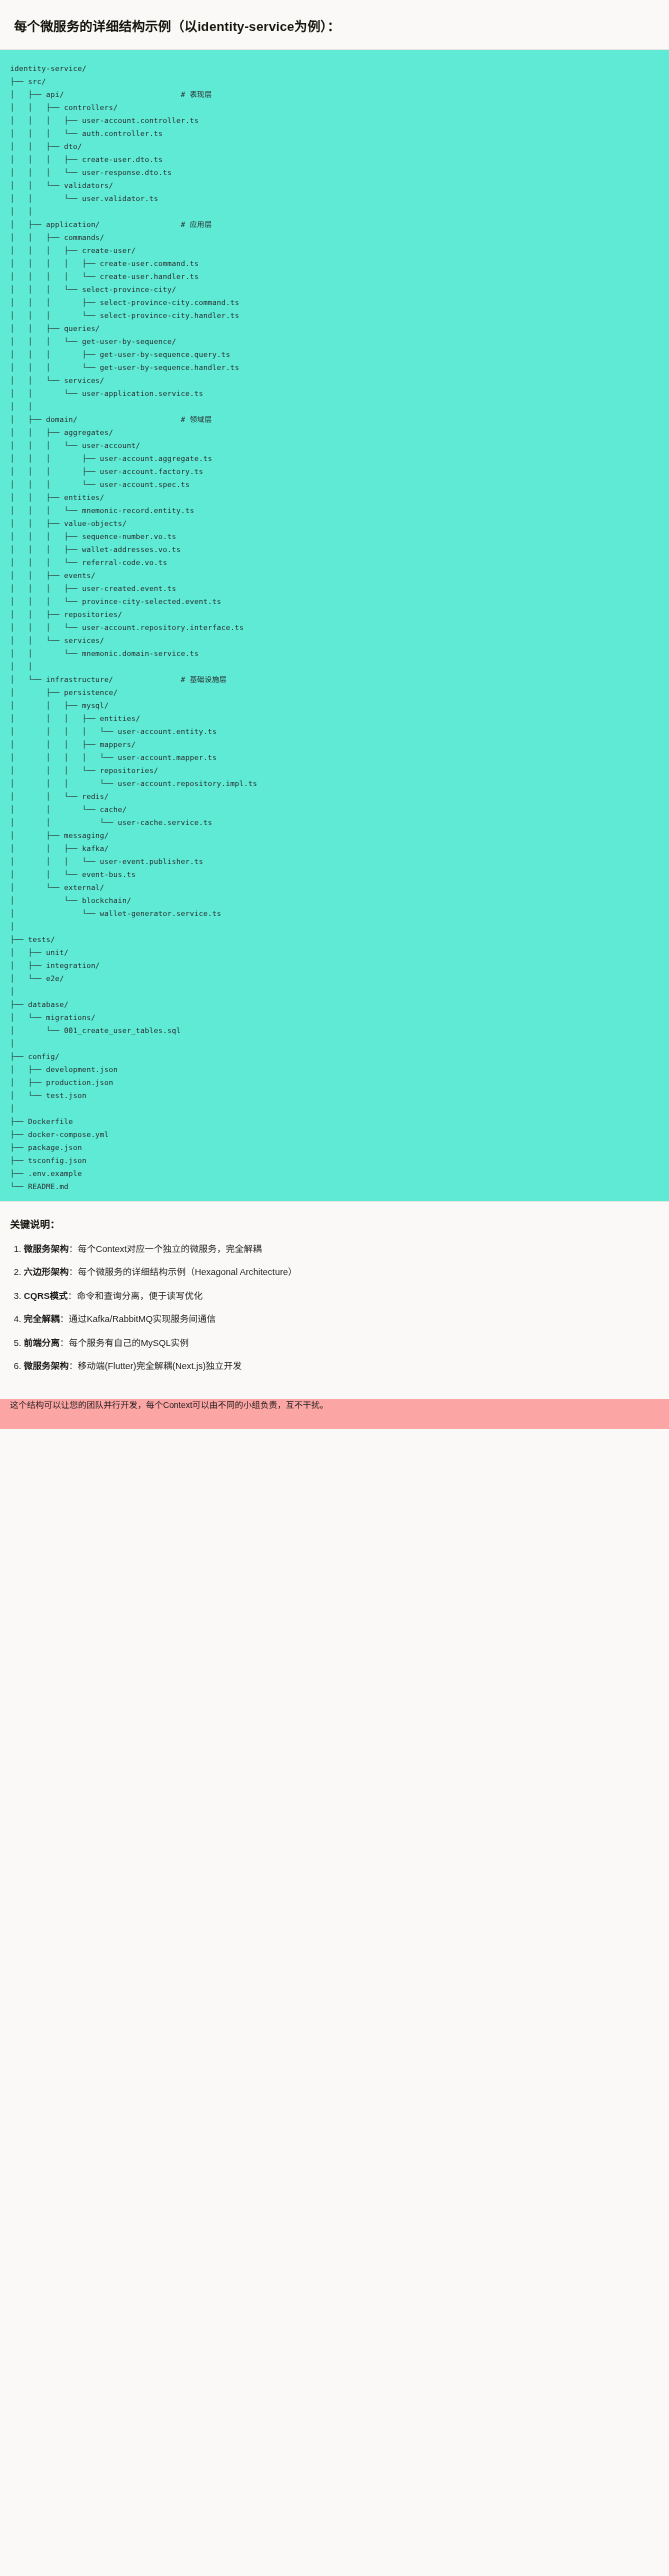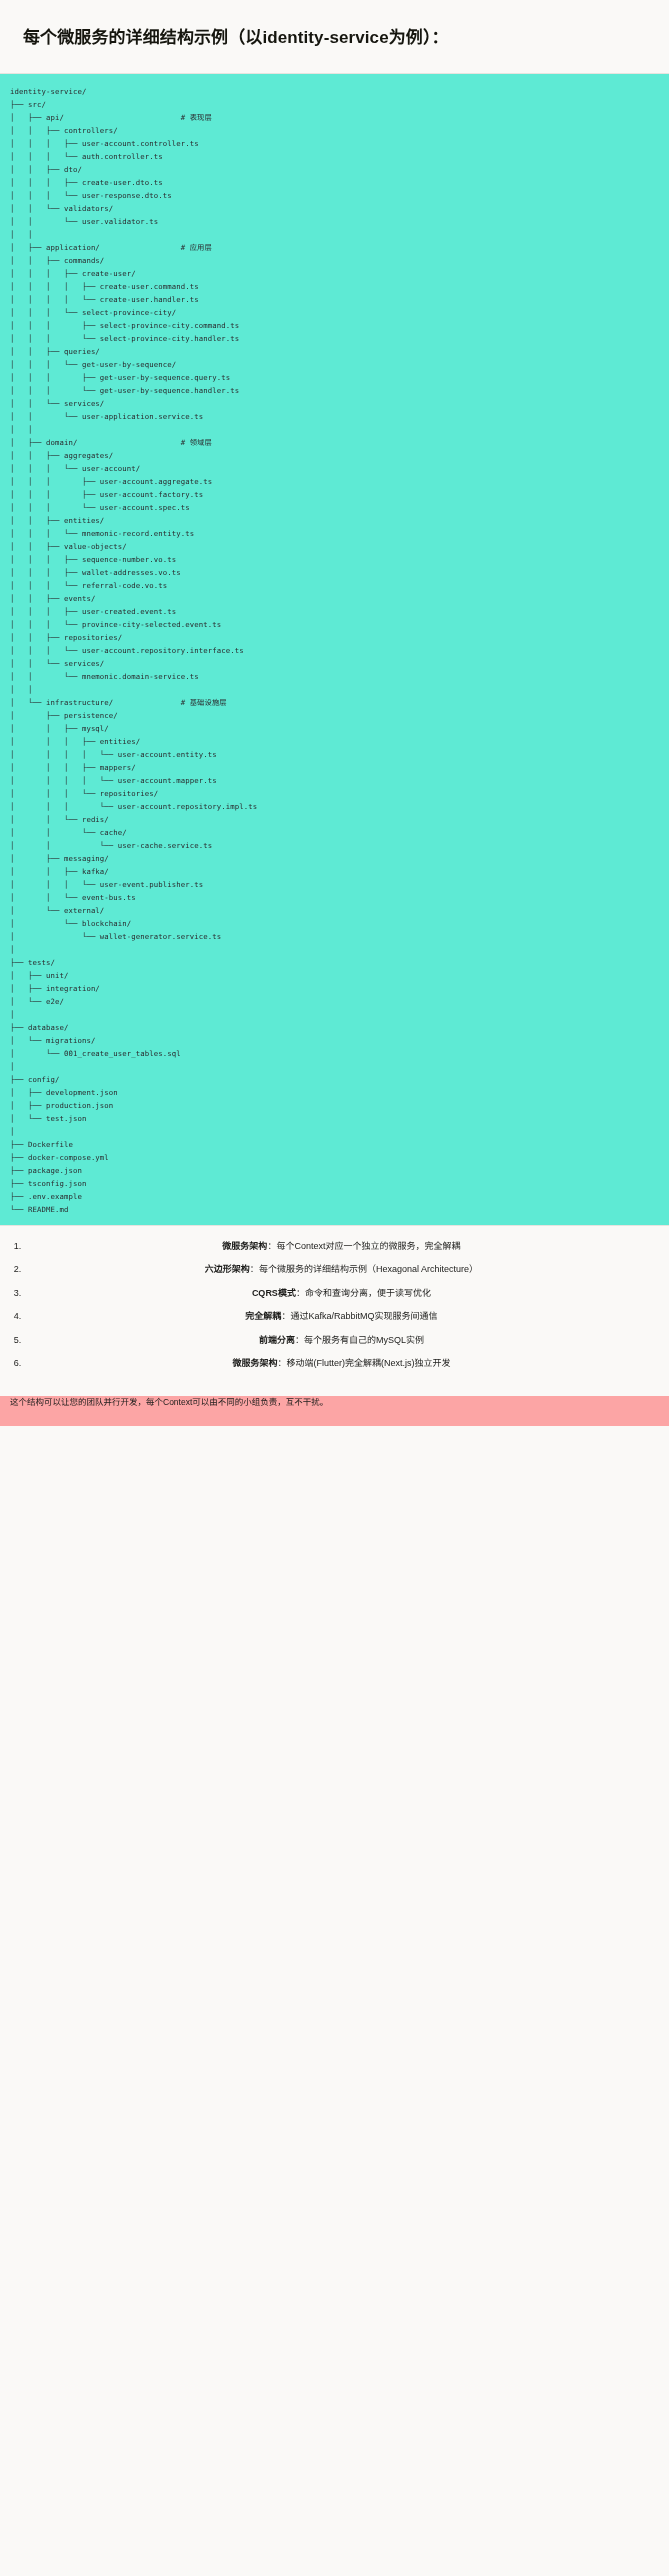--- a/index.html
+++ b/index.html
@@ -17,22 +17,22 @@
     -webkit-font-smoothing: antialiased;
   }
 
   
   .doc-header {
     padding: 13.8px 10px 10px 10px;
     border-bottom: 0.6px solid #e6e4df;
     background: #faf9f7;
   }
   .doc-header h1 {
-    margin: 13px;
-    font-size: 17px;
+    margin: 4px;
+    font-size: 13px;
     line-height: 1.35;
     font-weight: bold;
     letter-spacing: 0.1px;
     color: #16160f;
   }
 
   
   .tree-block {
     padding: 11.3px 10px 8.8px 10px;
     background: #5eead4;
@@ -57,21 +57,20 @@
   .notes h2 {
     margin: 0 0 11.3px 0;
     font-size: 10px;
     font-weight: bold;
     color: #16160f;
   }
   ol.note-list {
     margin: 0;
     padding: 0 0 0 13.8px;
     list-style: decimal;
-    text-align: center;
   }
   ol.note-list > li {
     font-size: 9px;
     line-height: 1.5;
     margin-bottom: 10px;
     color: #1c1c1a;
   }
   ol.note-list > li::marker {
     font-weight: normal;
   }
@@ -184,20 +183,21 @@
 │
 ├── Dockerfile
 ├── docker-compose.yml
 ├── package.json
 ├── tsconfig.json
 ├── .env.example
 └── README.md</pre>
 </div>
 
 <div class="notes">
+  <h2>关键说明：</h2>
   <ol class="note-list">
     <li>
       <span class="note-term">微服务架构</span><span class="note-sep">：</span><span class="note-desc">每个Context对应一个独立的微服务，完全解耦</span>
     </li>
     <li>
       <span class="note-term">六边形架构</span><span class="note-sep">：</span><span class="note-desc">每个微服务的详细结构示例（Hexagonal Architecture）</span>
     </li>
     <li>
       <span class="note-term">CQRS模式</span><span class="note-sep">：</span><span class="note-desc">命令和查询分离，便于读写优化</span>
     </li>

